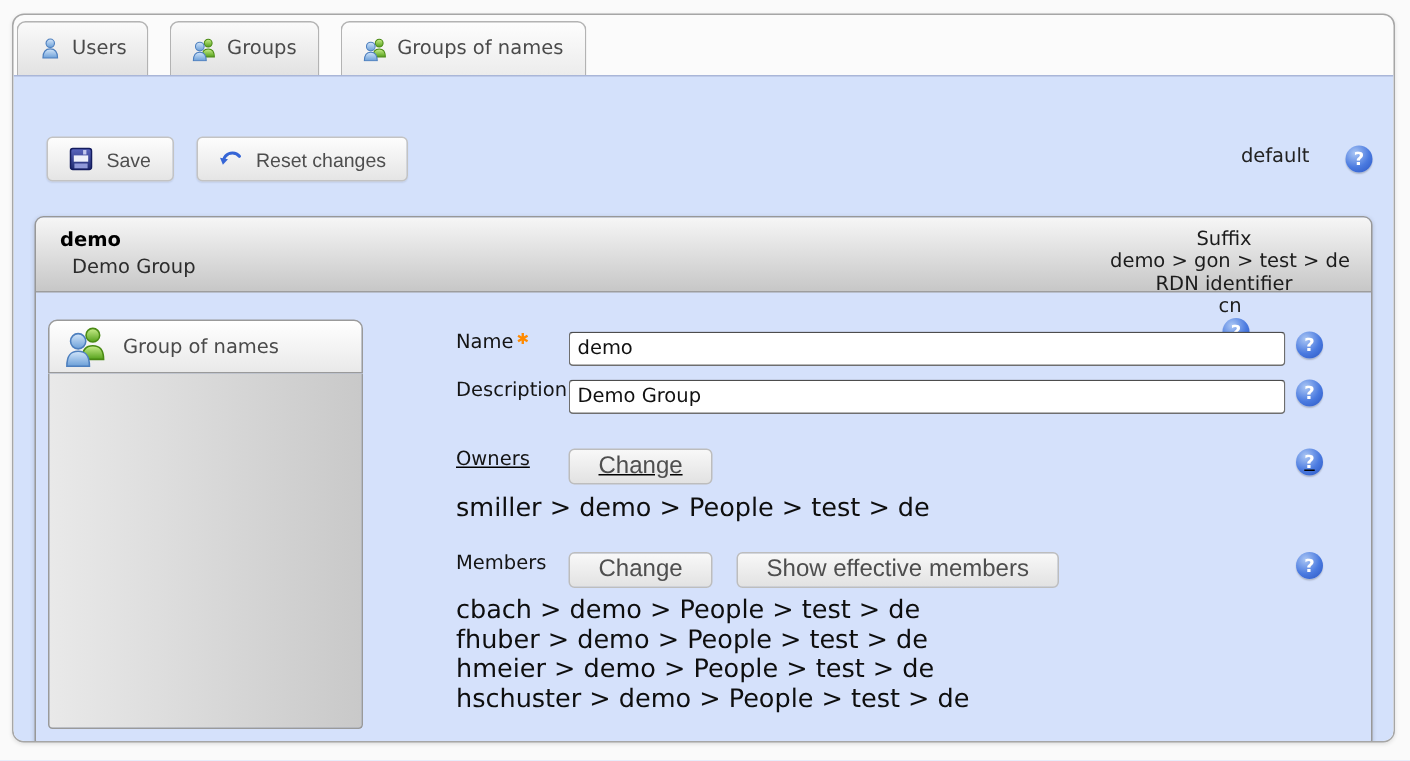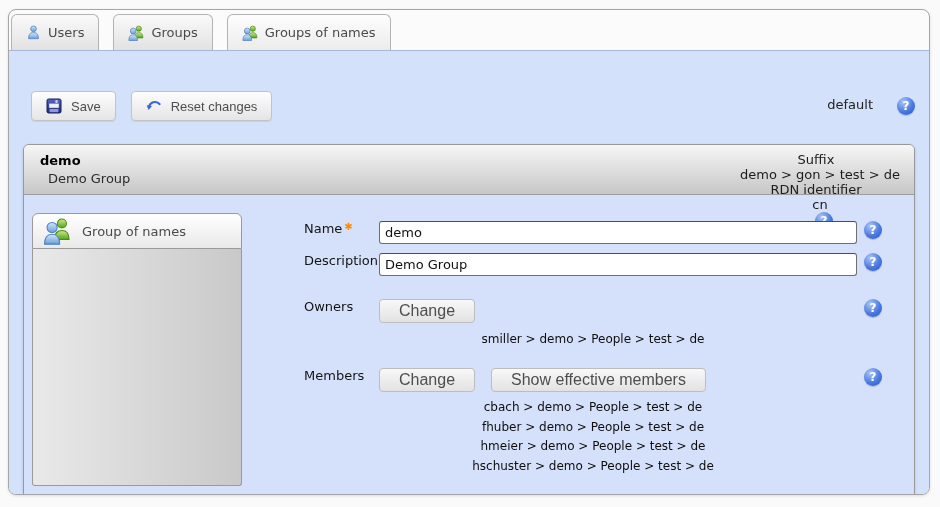--- a/index.html
+++ b/index.html
@@ -90,23 +90,23 @@
   .req{color:#ff8a00;font-size:10px;vertical-align:top;margin-left:2px;}
   .tinput{
     flex:1;height:23px;box-sizing:border-box;min-width:0;
     border:1px solid #6e6e6e;border-top-color:#4d4d4d;border-radius:3px;
     padding:1px 5px;font:13px "DejaVu Sans","Liberation Sans",sans-serif;color:#111;
     background:#fff;
   }
   .row .help{margin-left:7px;}
   .spacer{flex:1;}
   .mb9{margin-bottom:9px;}
-  .mt23{margin-top:23px;}
+  .mt23{margin-top:23px;text-decoration:underline;}
   .mt20{margin-top:20px;}
-  .value-list{margin-top:7px;text-align:center;font-size:12px;color:#0e0e0e;line-height:18px;}
+  .value-list{margin-top:7px;text-align:left;font-size:17px;color:#0e0e0e;line-height:18px;}
   .value-list.members{margin-top:6px;line-height:19.5px;}
   .ml16{margin-left:16px;}
   .icon{flex-shrink:0;display:inline-flex;}
 </style>
 </head>
 <body>
 
 <svg width="0" height="0" style="position:absolute" aria-hidden="true">
   <defs>
     <linearGradient id="gBlueP" x1="0" y1="0" x2="0" y2="1">

